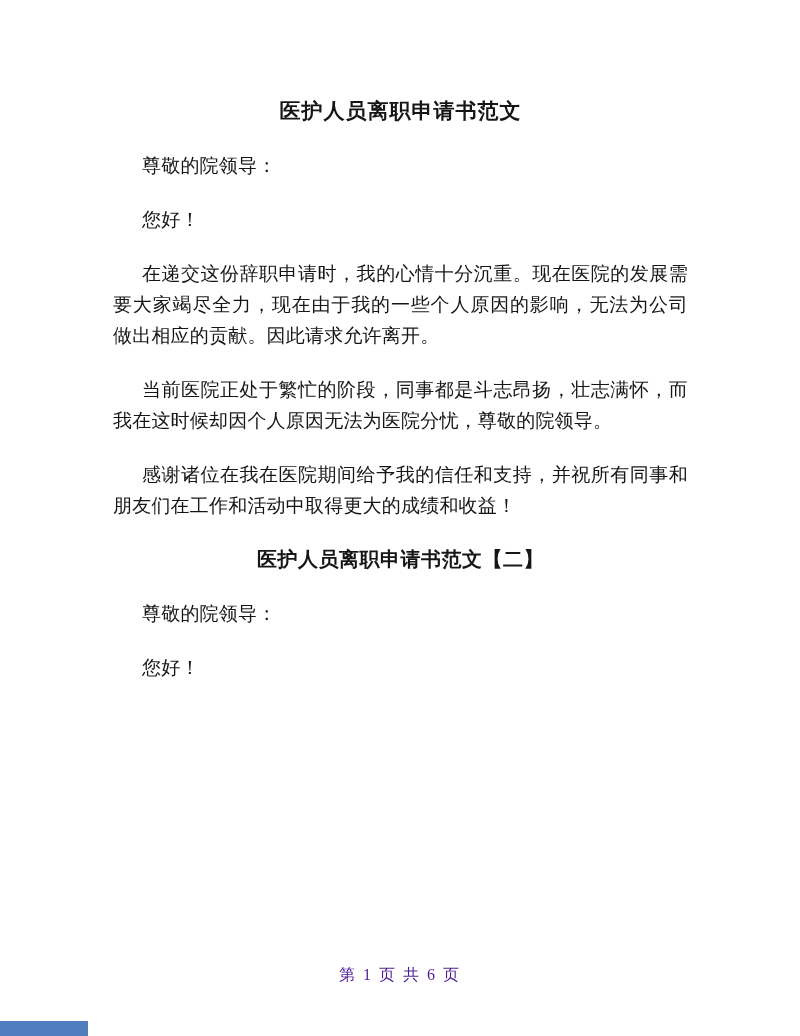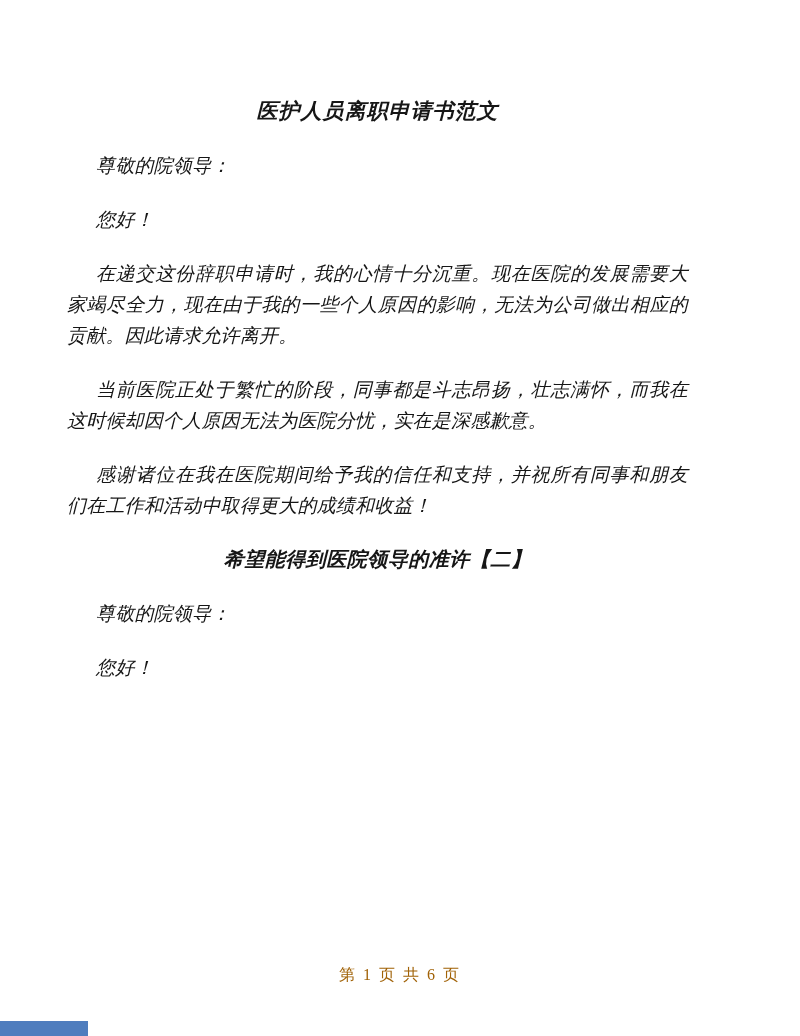--- a/index.html
+++ b/index.html
@@ -16,22 +16,21 @@
     overflow: hidden;
   }
   .page {
     position: relative;
     width: 800px;
     height: 1036px;
     background: #ffffff;
     overflow: hidden;
   }
   .content {
-    padding: 96px 112px 0 67px;
-    font-style: italic;
+    padding: 96px 112px 0 113px;
   }
   .doc-title {
     font-size: 21px;
     font-weight: bold;
     text-align: center;
     line-height: 30px;
     margin: 0 0 24px 0;
     letter-spacing: 1px;
   }
   .para {
@@ -51,21 +50,21 @@
     letter-spacing: 0.5px;
   }
   .footer {
     position: absolute;
     top: 963px;
     left: 0;
     width: 800px;
     text-align: center;
     font-size: 16px;
     line-height: 24px;
-    color: #a16207;
+    color: #4c1d95;
     letter-spacing: 2px;
   }
   .progress-strip {
     position: absolute;
     left: 0;
     bottom: 0;
     width: 88px;
     height: 15px;
   }
 </style>
@@ -76,28 +75,28 @@
   <div class="content">
 
     <div class="doc-title">医护人员离职申请书范文</div>
 
     <p class="para">尊敬的院领导：</p>
 
     <p class="para">您好！</p>
 
     <p class="para">在递交这份辞职申请时，我的心情十分沉重。现在医院的发展需要大家竭尽全力，现在由于我的一些个人原因的影响，无法为公司做出相应的贡献。因此请求允许离开。</p>
 
-    <p class="para">当前医院正处于繁忙的阶段，同事都是斗志昂扬，壮志满怀，而我在这时候却因个人原因无法为医院分忧，实在是深感歉意。</p>
+    <p class="para">当前医院正处于繁忙的阶段，同事都是斗志昂扬，壮志满怀，而我在这时候却因个人原因无法为医院分忧，尊敬的院领导。</p>
 
 
     <p class="para">感谢诸位在我在医院期间给予我的信任和支持，并祝所有同事和朋友们在工作和活动中取得更大的成绩和收益！</p>
 
 
 
-    <div class="section-title">希望能得到医院领导的准许【二】</div>
+    <div class="section-title">医护人员离职申请书范文【二】</div>
 
     <p class="para">尊敬的院领导：</p>
 
     <p class="para">您好！</p>
 
   </div>
 
   <div class="footer">第 1 页 共 6 页</div>
 
   <div class="progress-strip" style="background: rgb(79, 125, 190);"></div>

